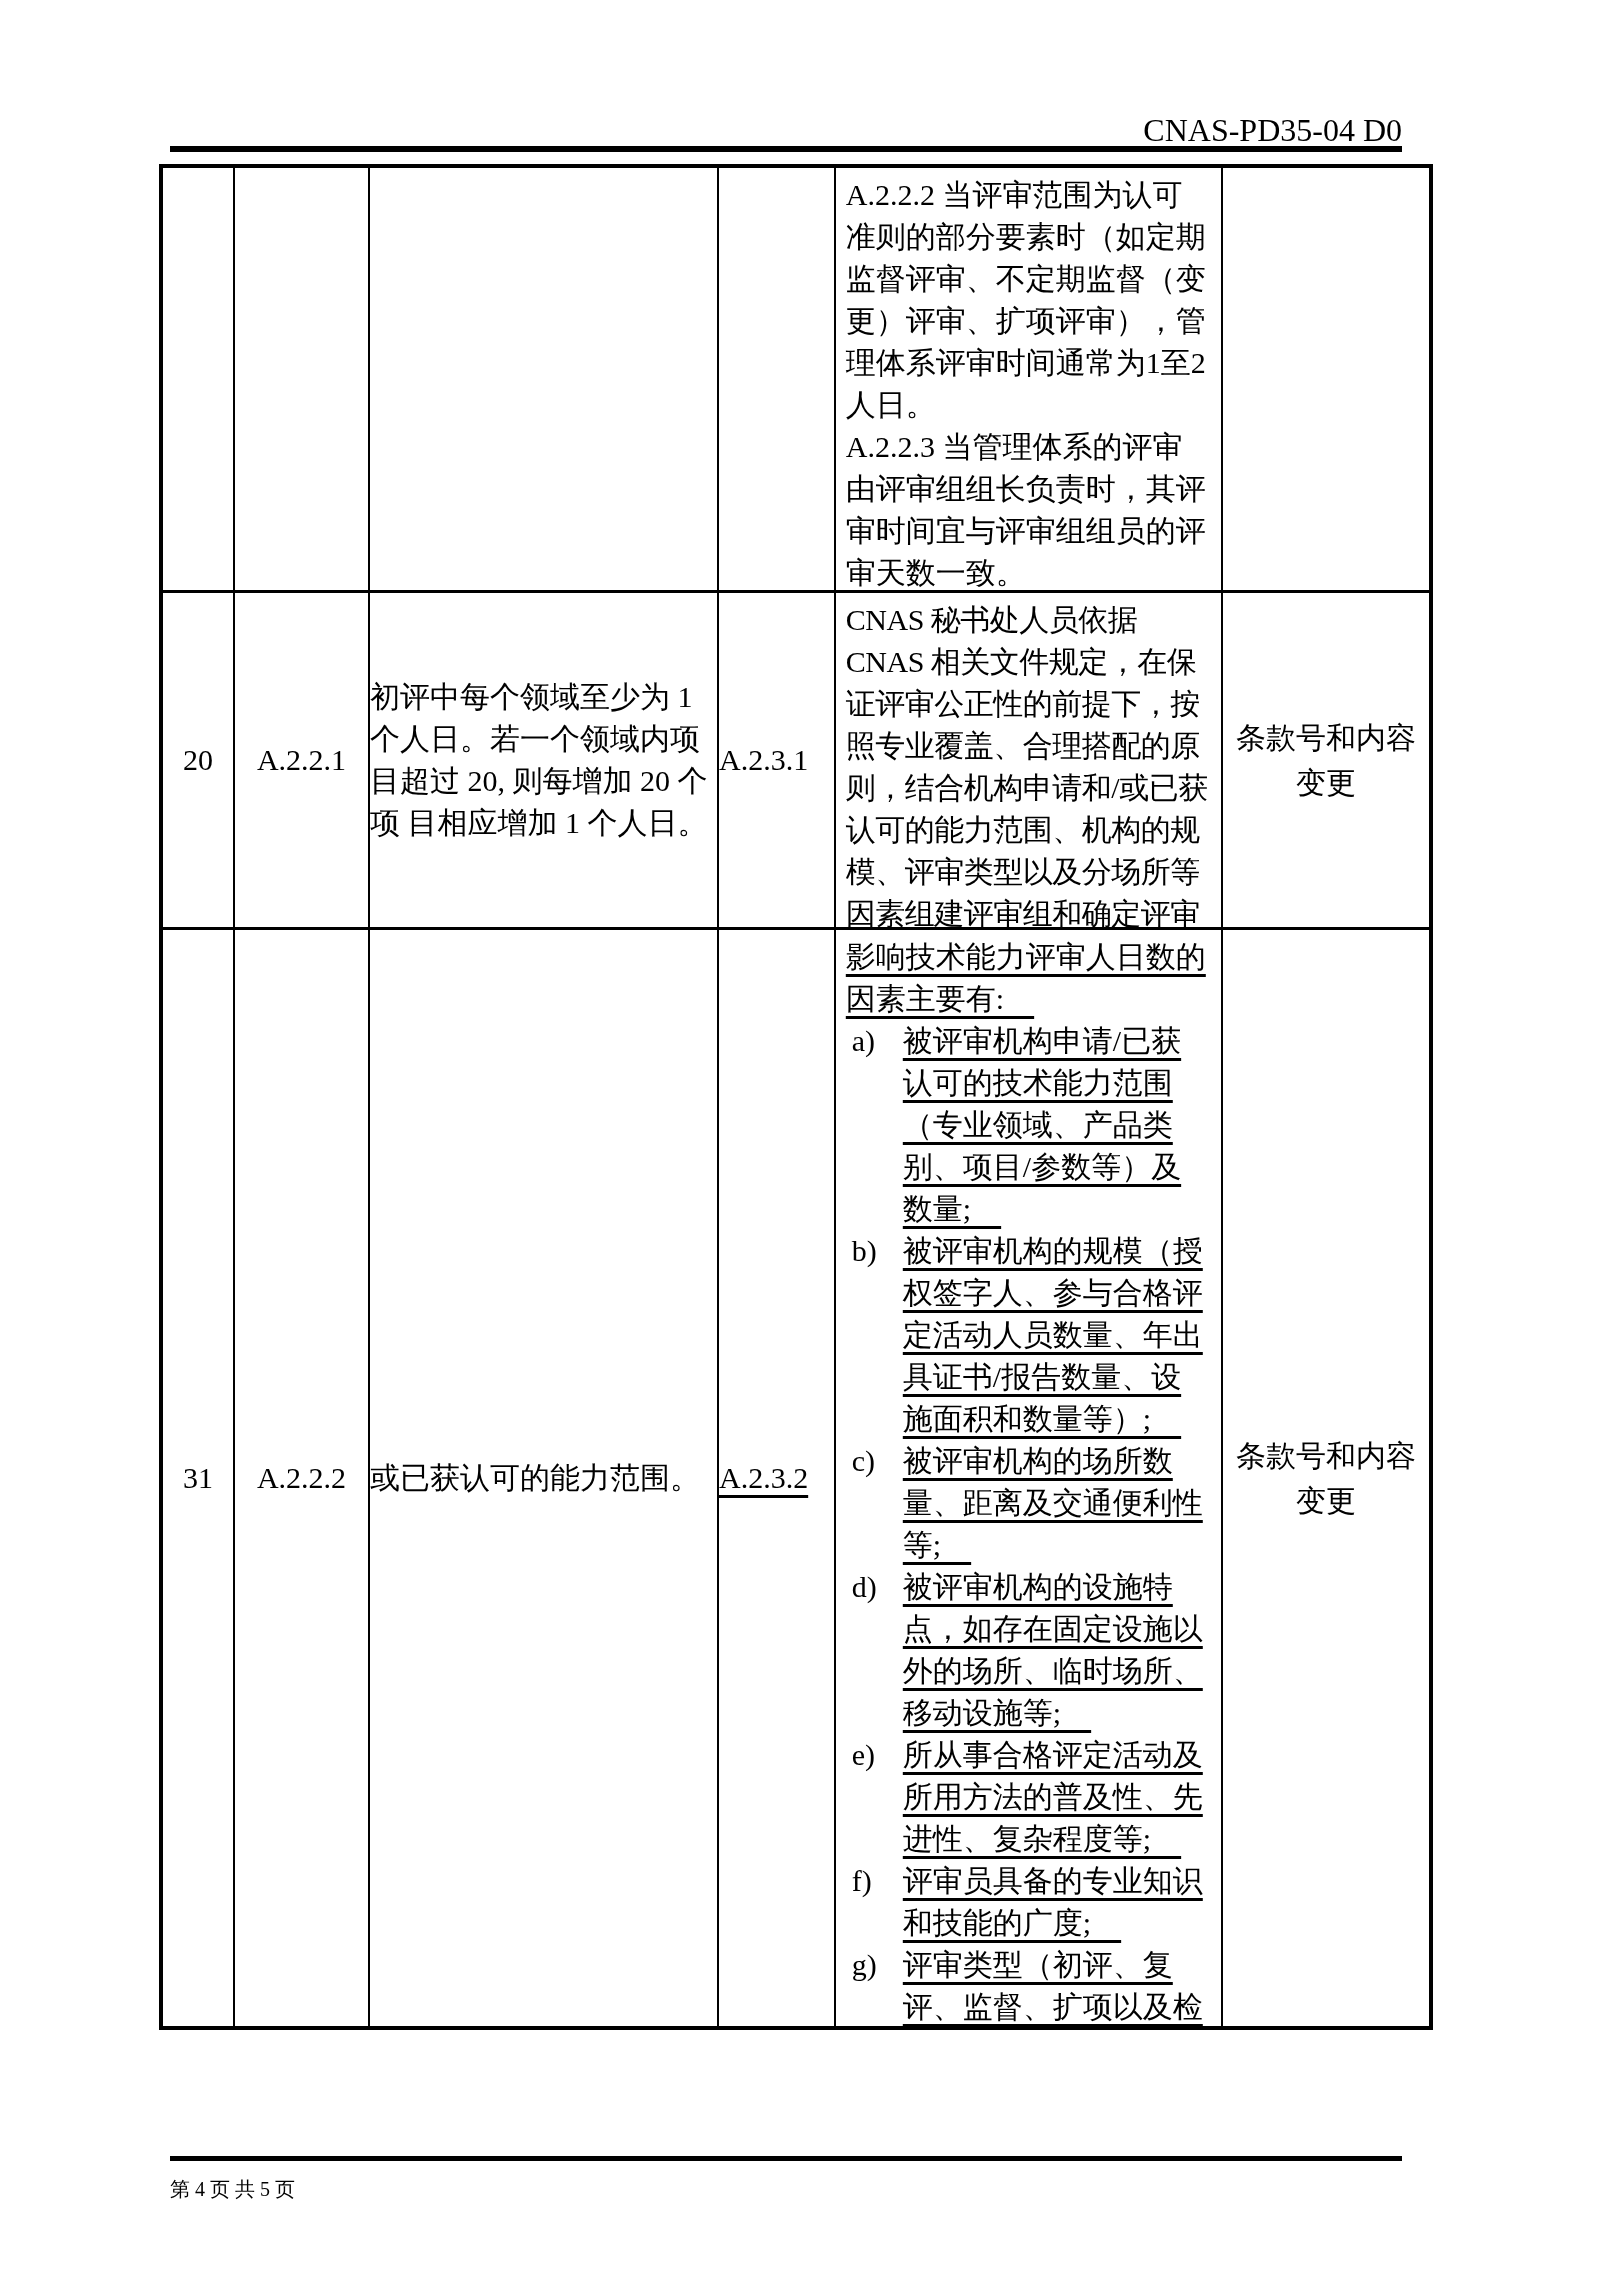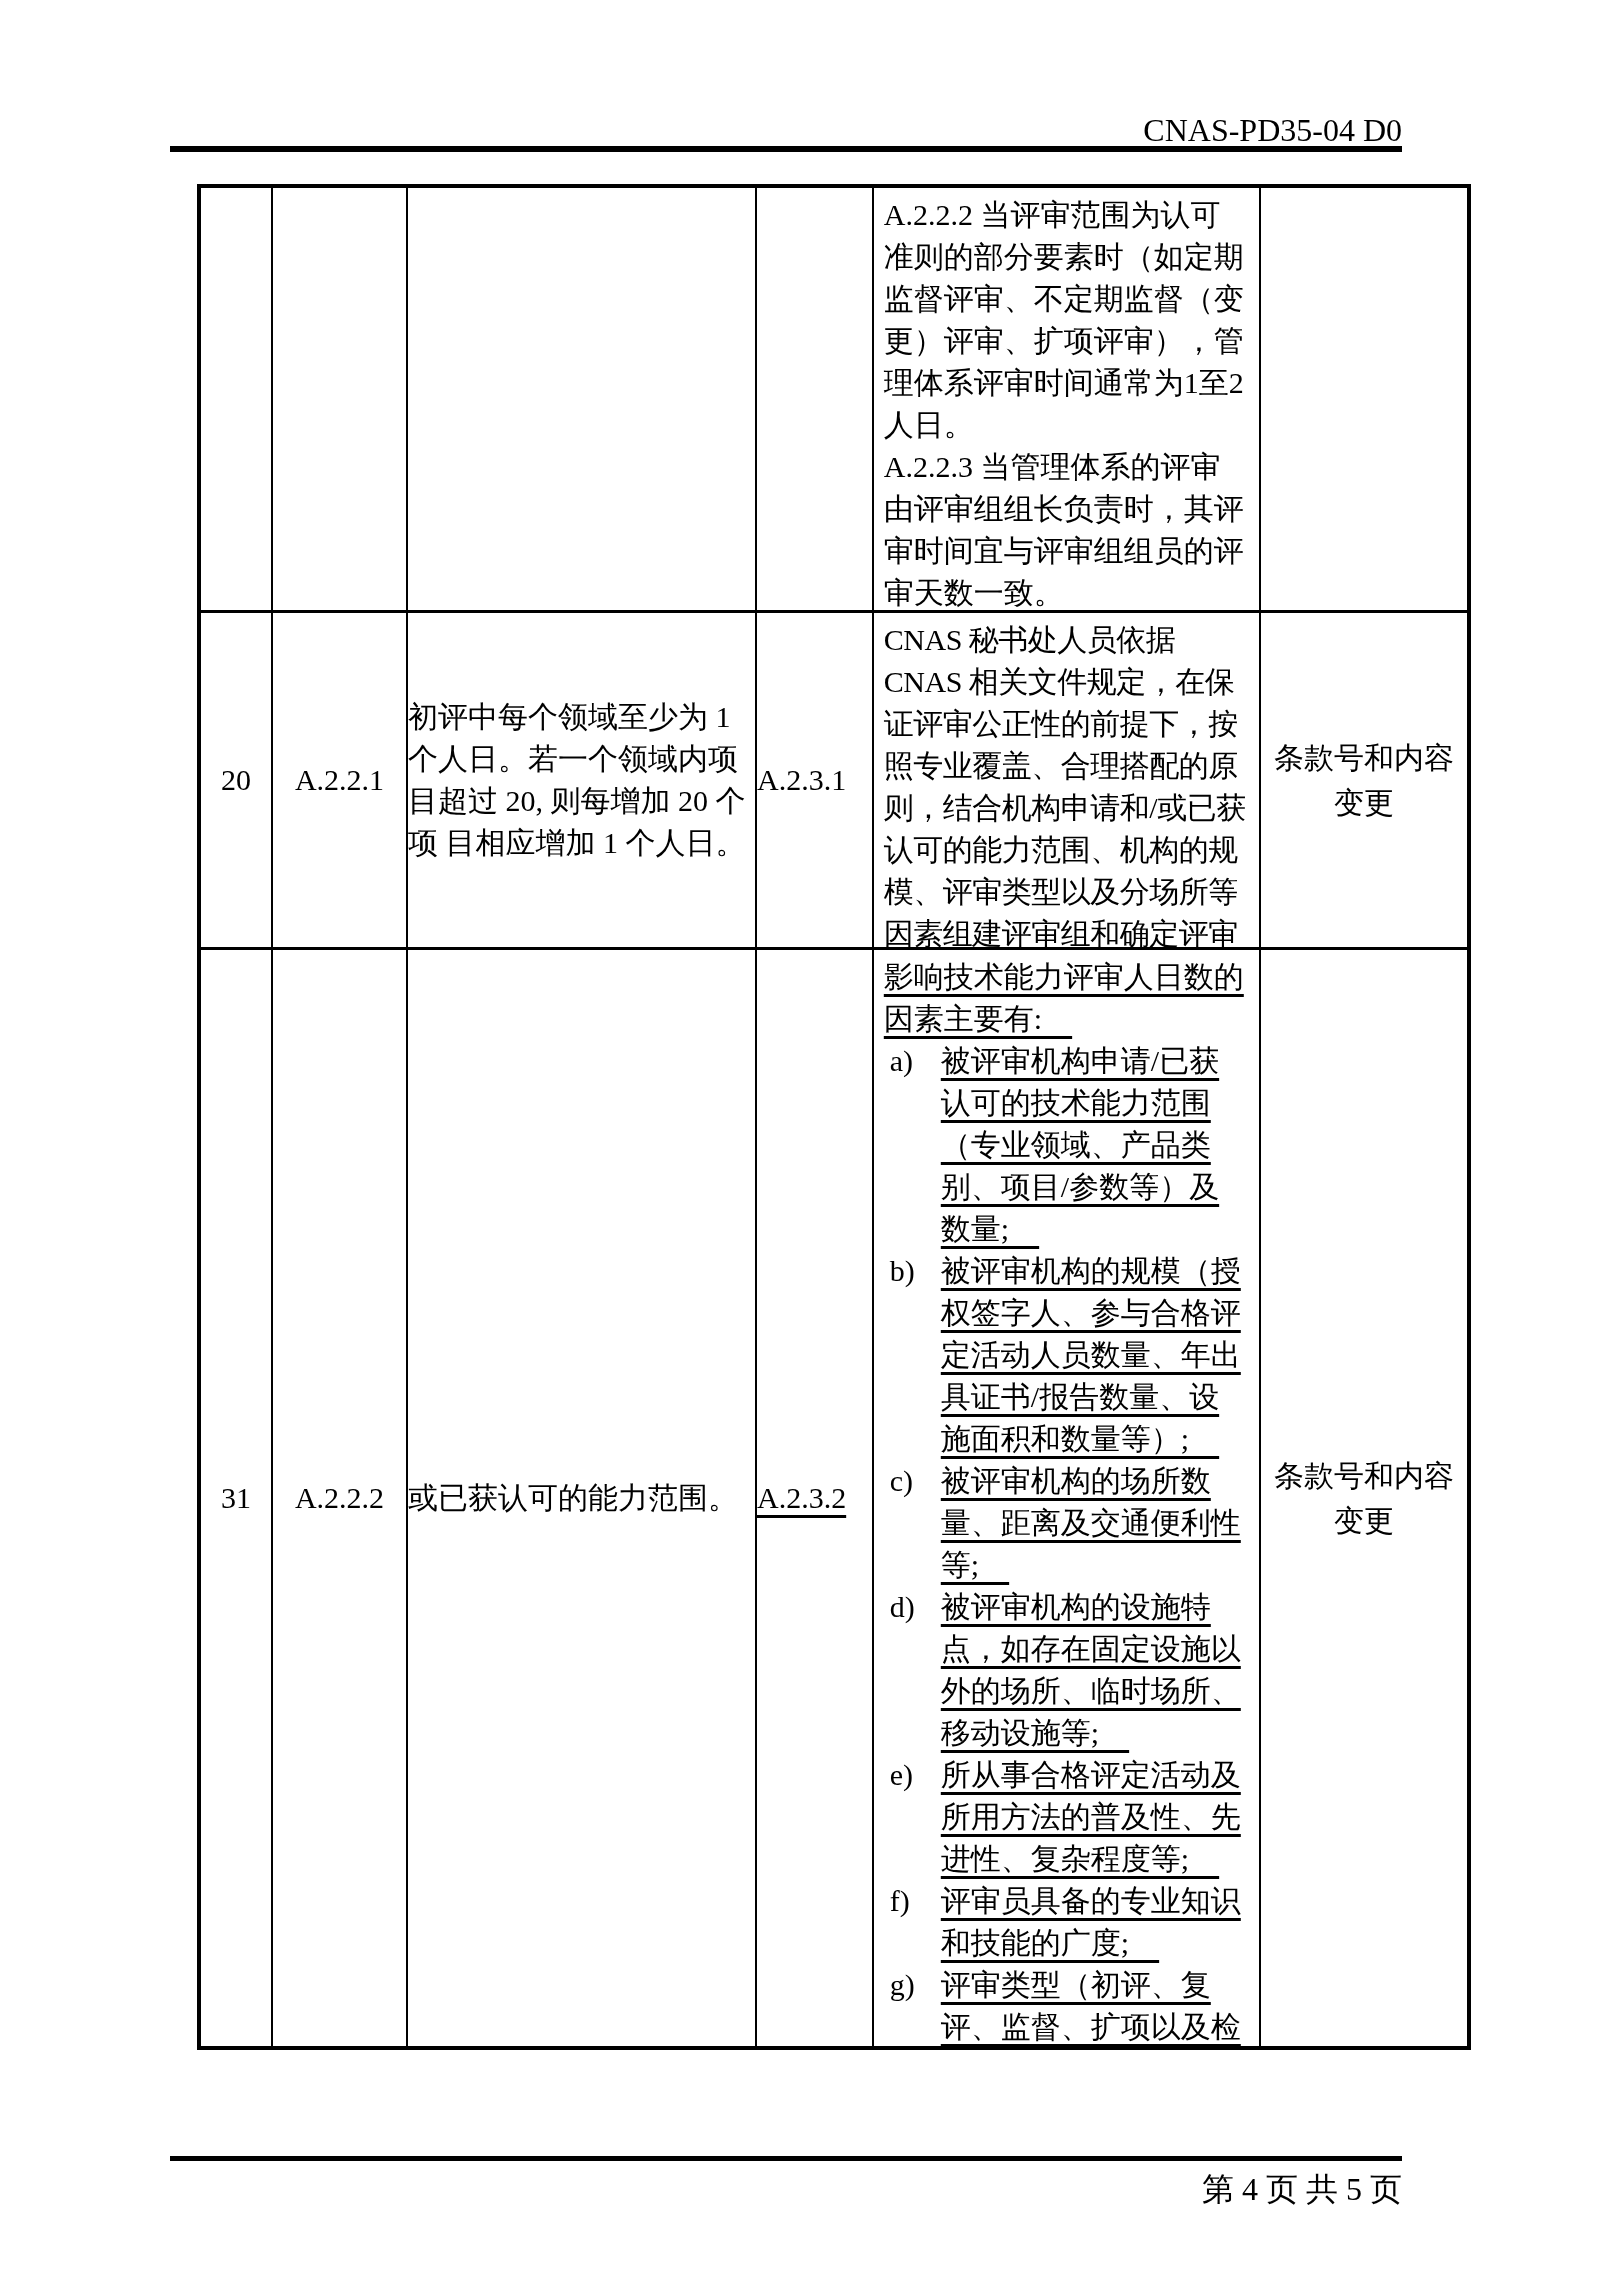--- a/index.html
+++ b/index.html
@@ -33,27 +33,26 @@
     top: 146px;
     width: 1232px;
     height: 5.9px;
     background: #000000;
   }
 
   
   table.cmp {
     position: absolute;
     left: 159px;
-    top: 184px;
+    top: 164px;
     width: 1269px;
     border-collapse: collapse;
     table-layout: fixed;
     font-size: 30px;
     line-height: 42px;
-    margin-left: 38px;
   }
   table.cmp td {
     border: 2.9px solid #000000;
     border-top-width: 3.9px;
     border-bottom-width: 3.9px;
     padding: 0;
     vertical-align: middle;
     overflow: hidden;
   }
   table.cmp { border: 4.9px solid #000000; }
@@ -114,22 +113,22 @@
     top: 2156px;
     width: 1232px;
     height: 4.9px;
     background: #000000;
   }
   .footer-text {
     position: absolute;
     left: 170px;
     top: 2170px;
     width: 1232px;
-    text-align: right;
-    font-size: 32px;
+    text-align: left;
+    font-size: 20px;
     line-height: 39px;
   }
 </style>
 </head>
 <body>
 
 <div class="doc-code">CNAS-PD35-04 D0</div>
 <div class="header-rule"></div>
 
 <table class="cmp">

